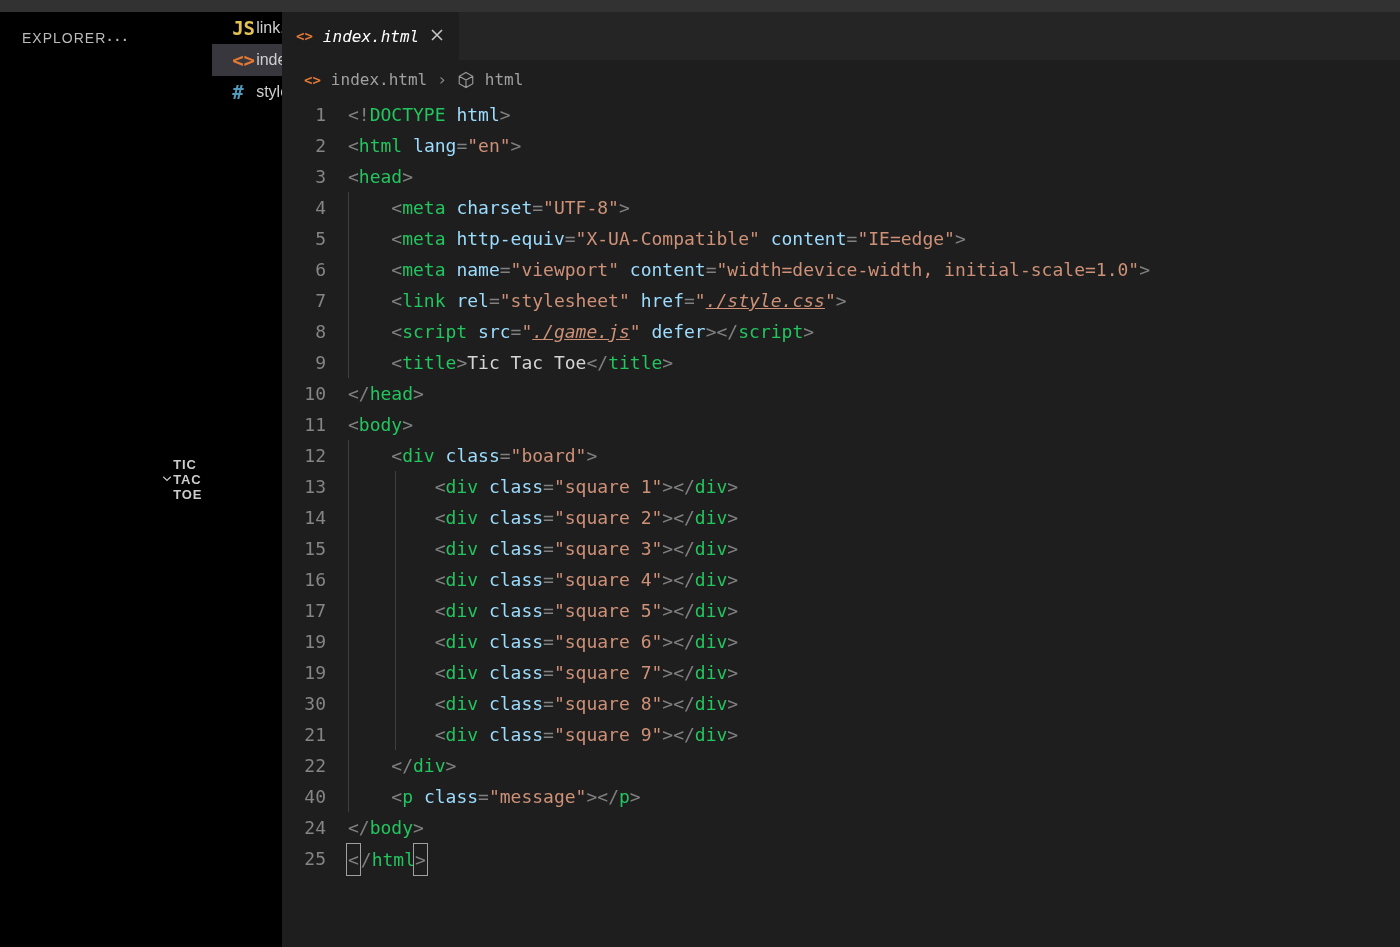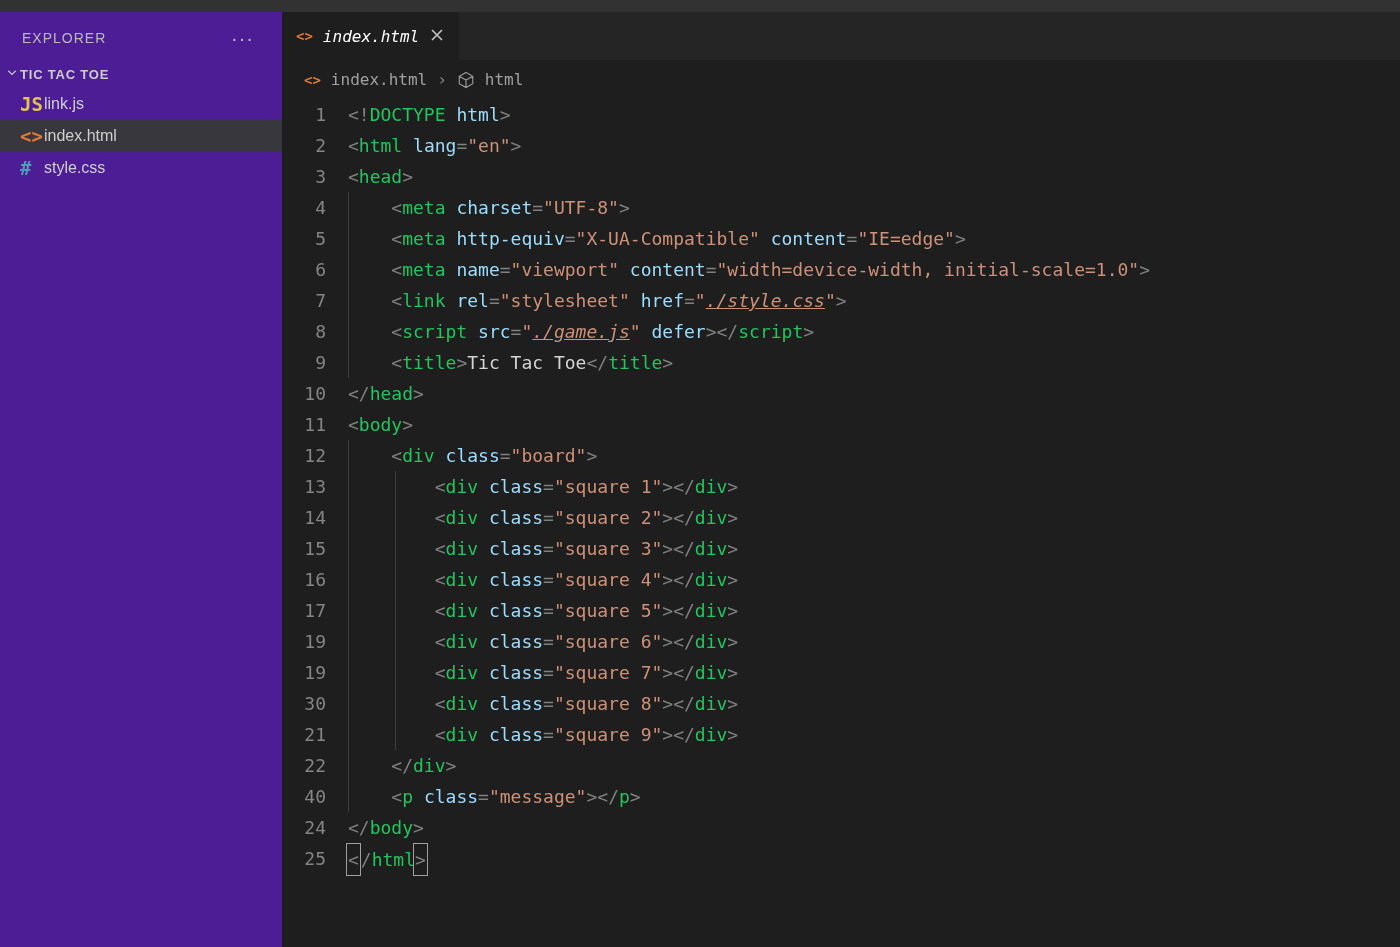--- a/index.html
+++ b/index.html
@@ -7,21 +7,21 @@
   body {
     font-family: -apple-system, BlinkMacSystemFont, "Segoe UI", Arial, sans-serif;
     background: #1e1e1e;
     color: #cccccc;
     font-size: 14px;
   }
   .app { display: flex; flex-direction: column; height: 100%; }
   .titlebar { height: 12px; background: #323233; }
   .main { display: flex; flex: 1; }
   
-  .sidebar { width: 282px; background: #4c1d95; display: flex; flex-direction: column; }
+  .sidebar { width: 282px; background: #000000; display: flex; flex-direction: row; }
   .side-header { display: flex; align-items: center; justify-content: space-between; padding: 12px 20px 8px 22px; height: 48px; }
   .side-title { font-size: 14px; letter-spacing: 1px; color: #bbbbbb; font-weight: 400; }
   .dots { color: #bbbbbb; font-size: 20px; letter-spacing: 1px; padding-right: 8px; cursor: pointer; }
   .side-section { display: flex; align-items: center; padding: 6px 6px 6px 4px; }
   .side-section .chev { display: inline-block; width: 16px; text-align: center; }
   .side-section .chev svg { width: 12px; height: 12px; }
   .side-section-title { font-size: 13px; font-weight: 700; letter-spacing: 0.8px; color: #cccccc; }
   .file-list { display: flex; flex-direction: column; }
   .file-item { display: flex; align-items: center; padding: 5px 0 5px 20px; cursor: pointer; }
   .file-item.selected { background: #37373d; }

